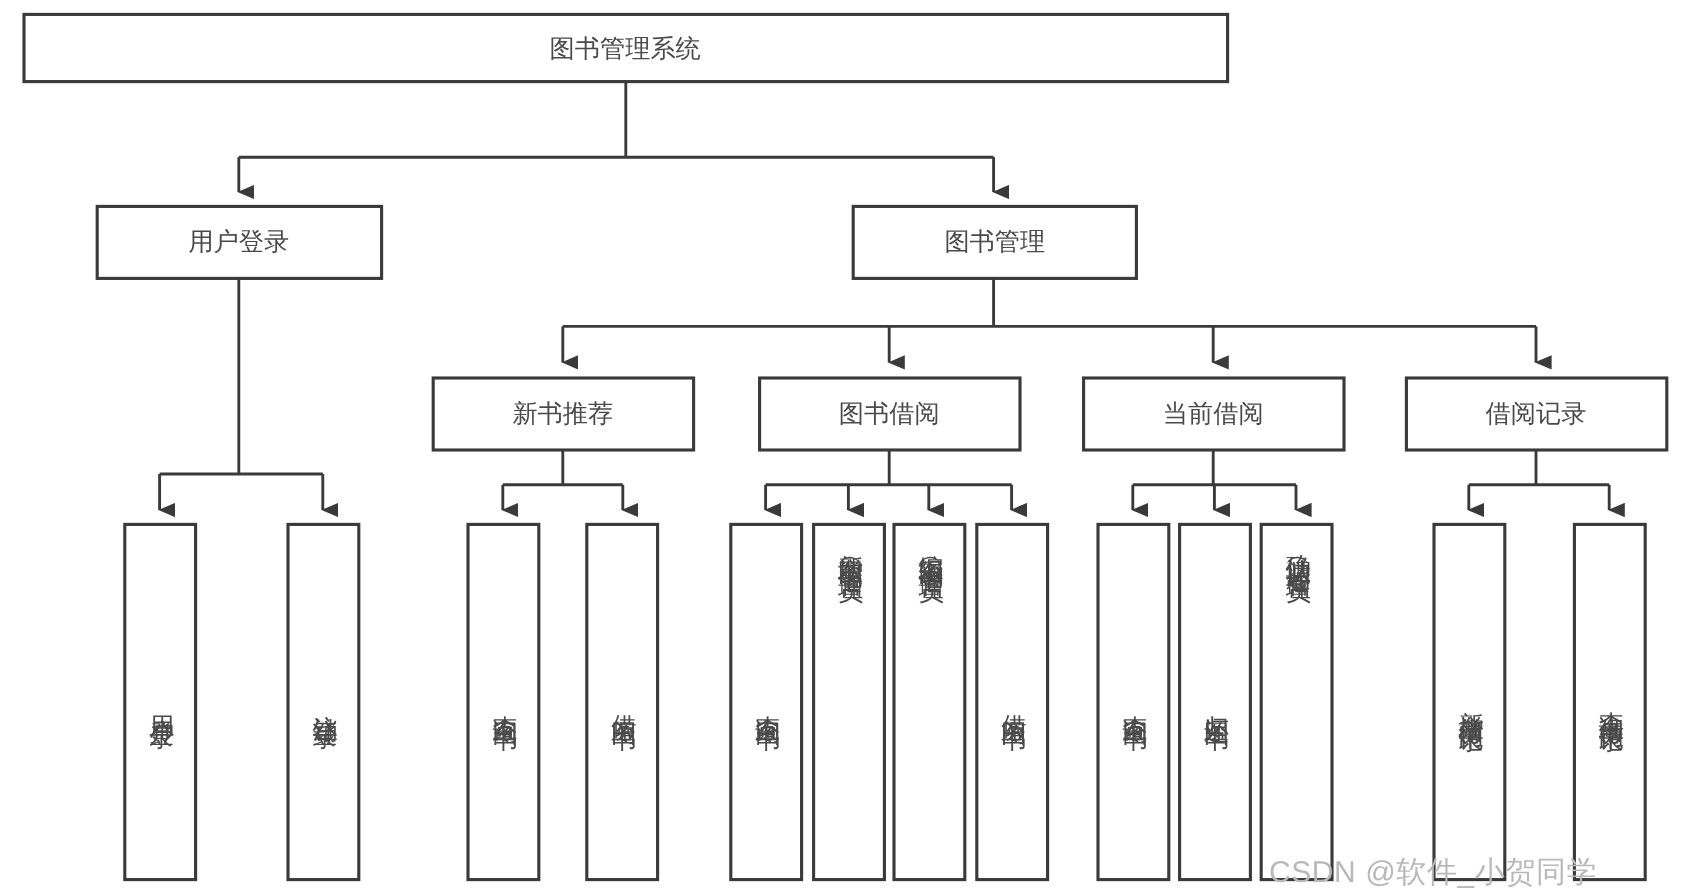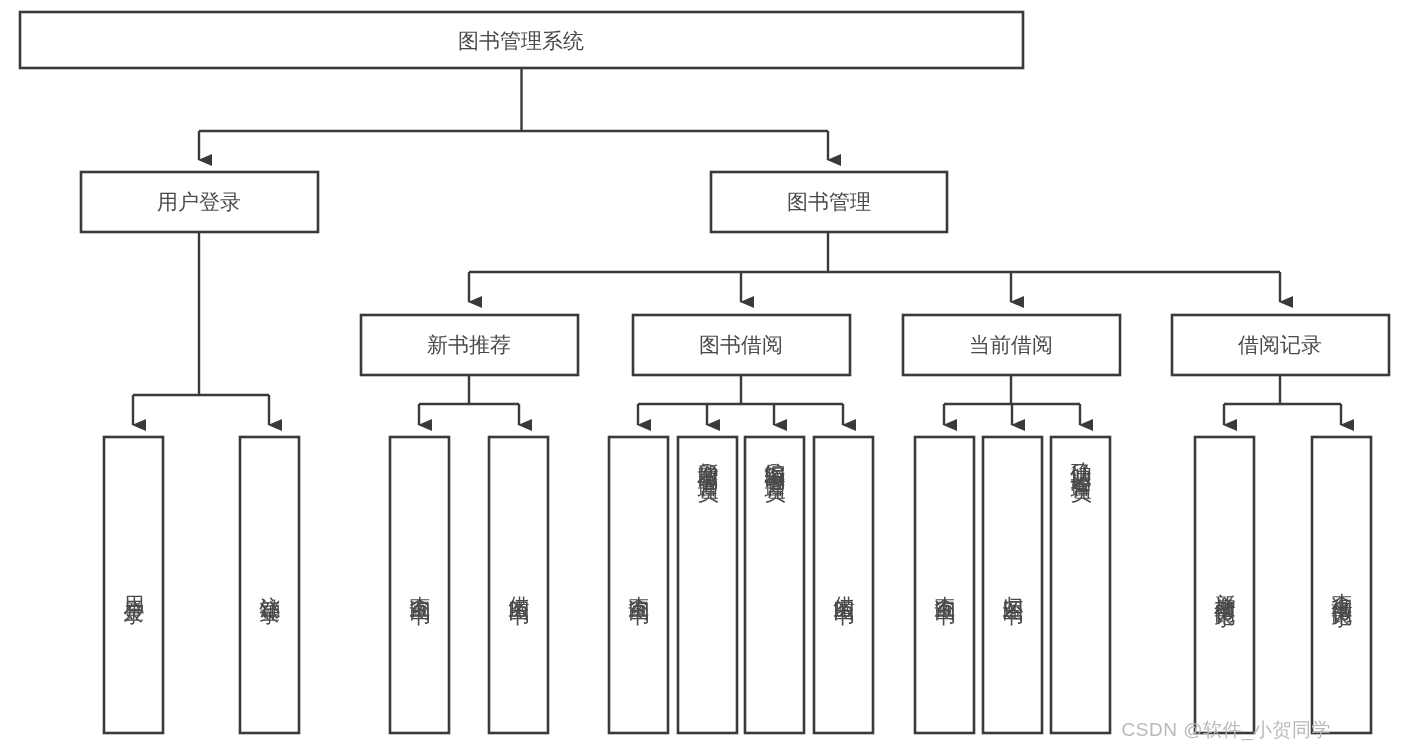--- a/index.html
+++ b/index.html
@@ -42,21 +42,21 @@
     font-size: 21px;
     fill: #4a4a4a;
     text-anchor: middle;
     dominant-baseline: middle;
   }
   .watermark {
     position: absolute;
     right: 12px;
     bottom: 4px;
     font-family: "Liberation Sans", "DejaVu Sans", sans-serif;
-    font-size: 19px;
+    font-size: 25px;
     color: #b9b9b9;
     white-space: nowrap;
     letter-spacing: 0.5px;
     user-select: none;
   }
 </style>
 </head>
 <body>
 
 <div id="diagram-root">

